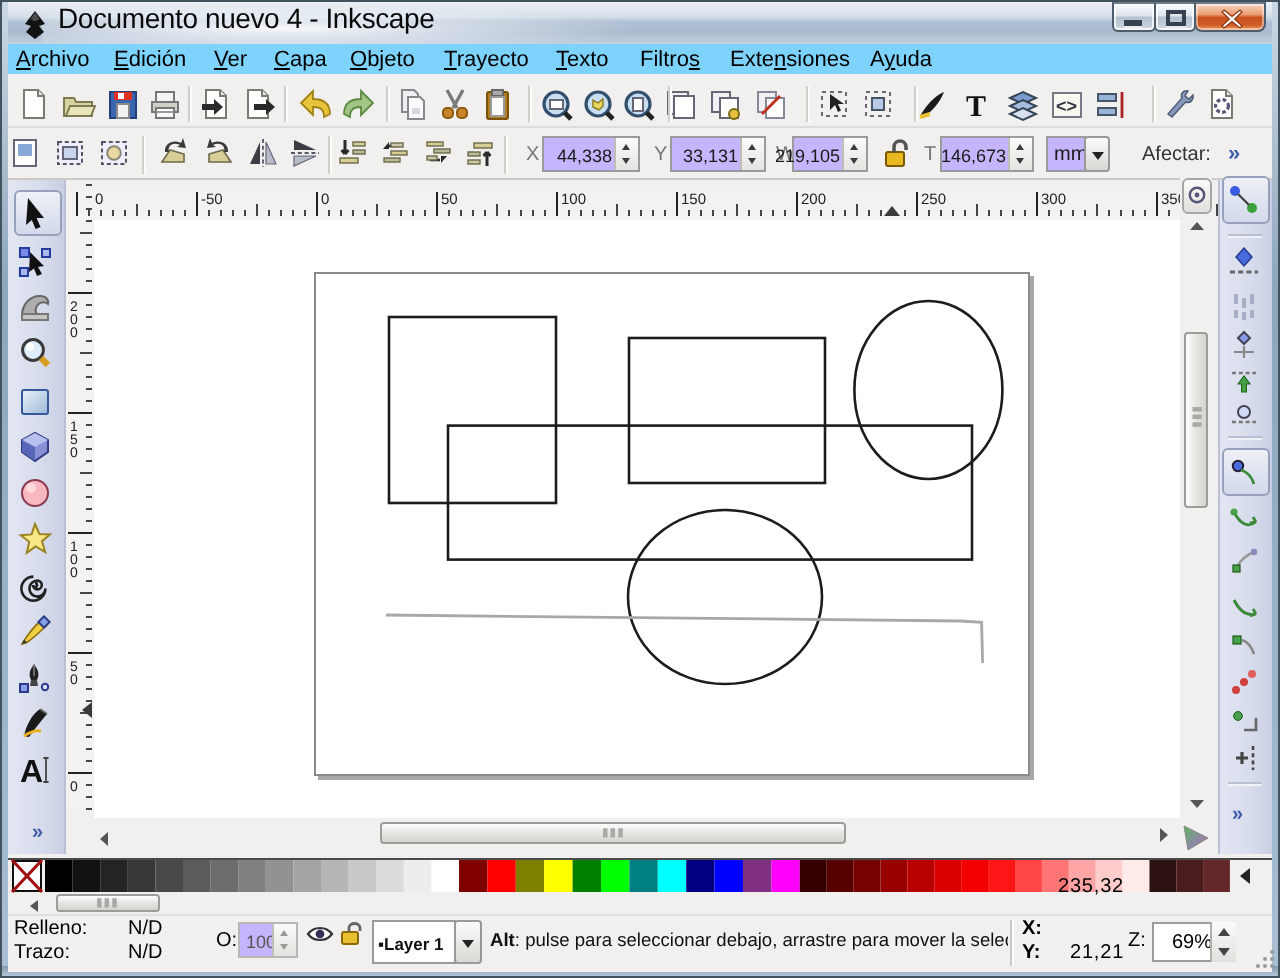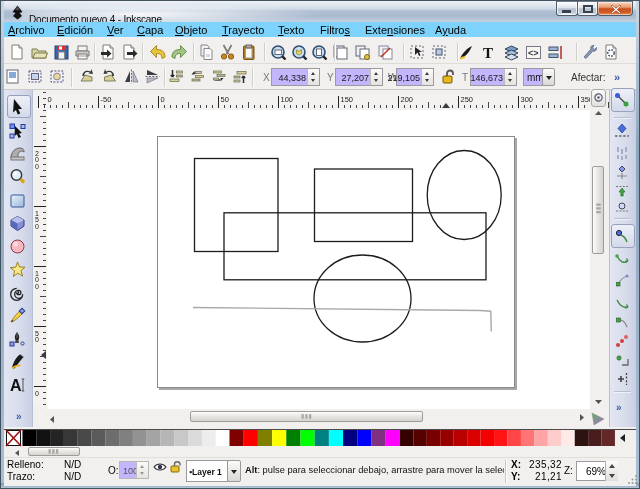--- a/index.html
+++ b/index.html
@@ -5,21 +5,21 @@
 body{font-family:"Liberation Sans",sans-serif;position:relative;background:#9fb2c5}
 svg{position:absolute;overflow:visible}
 
 #edge{position:absolute;left:0;top:0;width:640px;height:489px;box-shadow:inset 0 0 0 1px #43525f}
 #glassL{position:absolute;left:1px;top:1px;width:3px;height:487px;background:linear-gradient(180deg,#ccd8e4,#8ca6bd 30%,#a8bfd4)}
 #glassR{position:absolute;right:1px;top:1px;width:3px;height:487px;background:linear-gradient(180deg,#ccd8e4,#8ca6bd 30%,#a8bfd4)}
 #glassB{position:absolute;left:1px;top:483px;width:638px;height:5px;background:linear-gradient(180deg,#7e97ac,#b3c7d9)}
 
 #titlebar{position:absolute;left:1px;top:1px;width:638px;height:21px;background:linear-gradient(180deg,#edf1f6 0%,#d5dfe9 35%,#b0c0d4 48%,#a9bacf 72%,#c5d1e0 100%)}
 #titlebar .glow{position:absolute;left:20px;top:2px;width:300px;height:19px;background:radial-gradient(ellipse at 40% 60%,rgba(255,255,255,0.9),rgba(255,255,255,0) 70%)}
-#title-text{position:absolute;left:28px;top:13px;font-size:10px;letter-spacing:-0.2px;color:#0a0a0a}
+#title-text{position:absolute;left:28px;top:0;font-size:14px;letter-spacing:-0.2px;color:#0a0a0a}
 .cap{position:absolute;top:1px;height:15px;border:1px solid #4e5e6d;border-top:1px solid #6b7b8a;background:linear-gradient(180deg,#fcfdfe 0%,#dde4ec 45%,#b6c2cf 52%,#c3cdd9 82%,#d7dfe7 100%);box-shadow:inset 0 0 0 1px rgba(255,255,255,.75)}
 #cap-close{background:linear-gradient(180deg,#f9d7c2 0%,#e89c71 40%,#c8511f 52%,#cf5c26 80%,#ef9a64 100%);box-shadow:inset 0 0 0 1px rgba(255,255,255,.45)}
 
 #menubar{position:absolute;left:4px;top:22px;width:632px;height:15px;background:#7dd3fc}
 .mi{position:absolute;top:2px;font-size:11px;color:#000}
 
 #cmdbar{position:absolute;left:4px;top:37px;width:632px;height:27px;background:#f1f0ee;border-bottom:1px solid #dddcd8}
 #ctrlbar{position:absolute;left:4px;top:64px;width:632px;height:26px;background:#f1f0ee;border-bottom:1px solid #cbcac5}
 .tsep{position:absolute;width:1px;background:#cfcec9;box-shadow:1px 0 0 #fbfbfa}
 .spinbox{position:absolute;height:18px;background:#c4b5fd;border:1px solid #9b9b9f;font-size:10px;color:#1a1a1a}
@@ -276,21 +276,21 @@
 <span class="ctrl-label" style="left:263px">X</span>
 <div class="spinbox" style="left:271px;top:68px;width:49px">
     <span class="val">44,338</span>
     <span class="ar">
       <i class="u"></i>
       <i class="d"></i>
     </span>
   </div>
 <span class="ctrl-label" style="left:327px">Y</span>
 <div class="spinbox" style="left:335px;top:68px;width:48px">
-    <span class="val">27,207</span>
+    <span class="val">33,131</span>
     <span class="ar">
       <i class="u"></i>
       <i class="d"></i>
     </span>
   </div>
 <span class="ctrl-label" style="left:388px">W</span>
 <div class="spinbox" style="left:396px;top:68px;width:38px">
     <span class="val">219,105</span>
     <span class="ar">
       <i class="u"></i>
@@ -775,21 +775,21 @@
   </svg>
 <div style="position:absolute;left:186px;top:460px;width:42px;height:22px;background:#fff;border:1px solid #9b9b9f">
 <span style="position:absolute;left:2px;top:6px;font-size:8.5px;font-weight:bold;color:#111">▪Layer 1</span>
   </div>
 <div style="position:absolute;left:227px;top:460px;width:14px;height:22px;background:linear-gradient(180deg,#fbfbfa,#d9d8d4);border:1px solid #99989a;border-radius:2px">
 <i style="position:absolute;left:2.5px;top:9px;width:0;height:0;border-left:3.5px solid transparent;border-right:3.5px solid transparent;border-top:4.5px solid #222"></i>
   </div>
 <div style="position:absolute;left:245px;top:465px;width:259px;height:12px;overflow:hidden;white-space:nowrap;font-size:9.3px;color:#111"><b>Alt</b>: pulse para seleccionar debajo, arrastre para mover la selecci</div>
 <div style="position:absolute;left:505px;top:460px;width:1px;height:23px;background:#c8c7c2;box-shadow:1px 0 0 #fff"></div>
 <span class="sl" style="left:511px;top:459px;font-weight:bold">X:</span>
-<span class="sl" style="left:529px;top:459px;letter-spacing:0.4px">235,32</span>
+<span class="sl" style="left:529px;top:438px;letter-spacing:0.4px">235,32</span>
 <span class="sl" style="left:511px;top:471px;font-weight:bold">Y:</span>
 <span class="sl" style="left:535px;top:471px;letter-spacing:0.4px">21,21</span>
 <span class="sl" style="left:564px;top:465px">Z:</span>
 <div style="position:absolute;left:576px;top:461px;width:42px;height:20px;background:#fff;border:1px solid #9b9b9f">
 <span style="position:absolute;left:9px;top:4px;font-size:10px">69%</span>
   </div>
 <div style="position:absolute;left:605px;top:461px;width:13px;height:20px;background:linear-gradient(180deg,#fbfbfa,#e0dfdb);border-left:1px solid #b0b0ac">
 <i style="position:absolute;left:3px;top:3px;width:0;height:0;border-left:3px solid transparent;border-right:3px solid transparent;border-bottom:4px solid #444"></i>
 <i style="position:absolute;left:3px;bottom:3px;width:0;height:0;border-left:3px solid transparent;border-right:3px solid transparent;border-top:4px solid #444"></i>
   </div>

